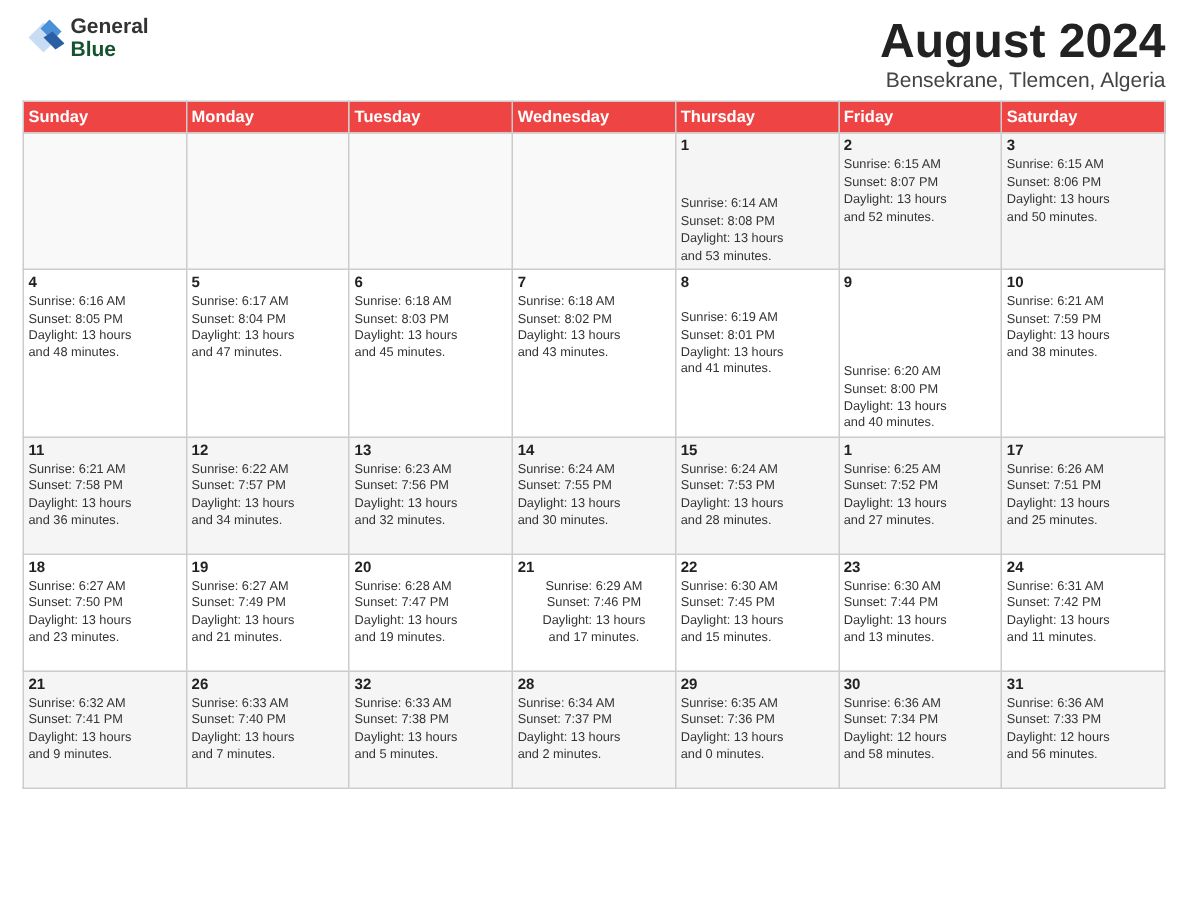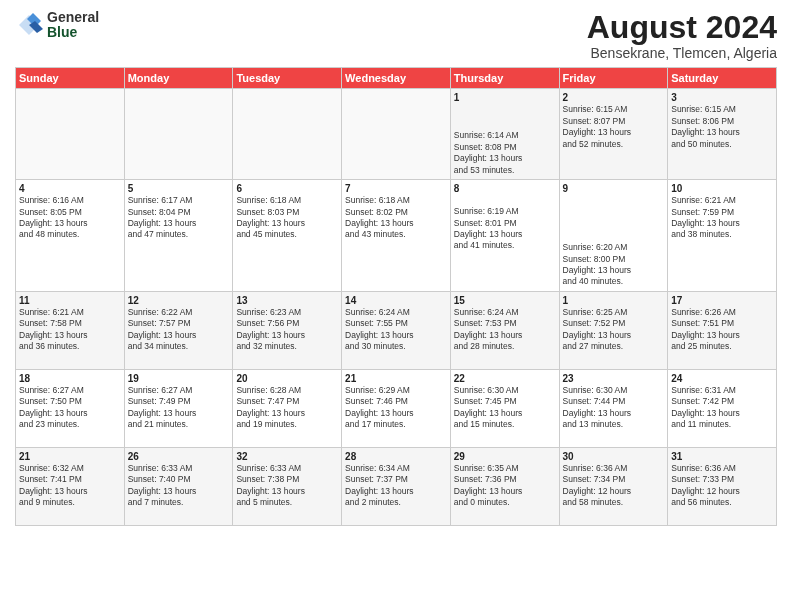--- a/index.html
+++ b/index.html
@@ -281,21 +281,21 @@
           </td>
           <td>
             <span class="day-number">20</span>
             <div class="day-info" style="white-space: pre-line;">Sunrise: 6:28 AM
 Sunset: 7:47 PM
 Daylight: 13 hours
 and 19 minutes.</div>
           </td>
           <td>
             <span class="day-number">21</span>
-            <div class="day-info" style="white-space: pre-line;">Sunrise: 6:29 AM
+            <div class="day-info" style="white-space: pre-line; text-align: center;">Sunrise: 6:29 AM
 Sunset: 7:46 PM
 Daylight: 13 hours
 and 17 minutes.</div>
           </td>
           <td>
             <span class="day-number">22</span>
             <div class="day-info" style="white-space: pre-line;">Sunrise: 6:30 AM
 Sunset: 7:45 PM
 Daylight: 13 hours
 and 15 minutes.</div>

